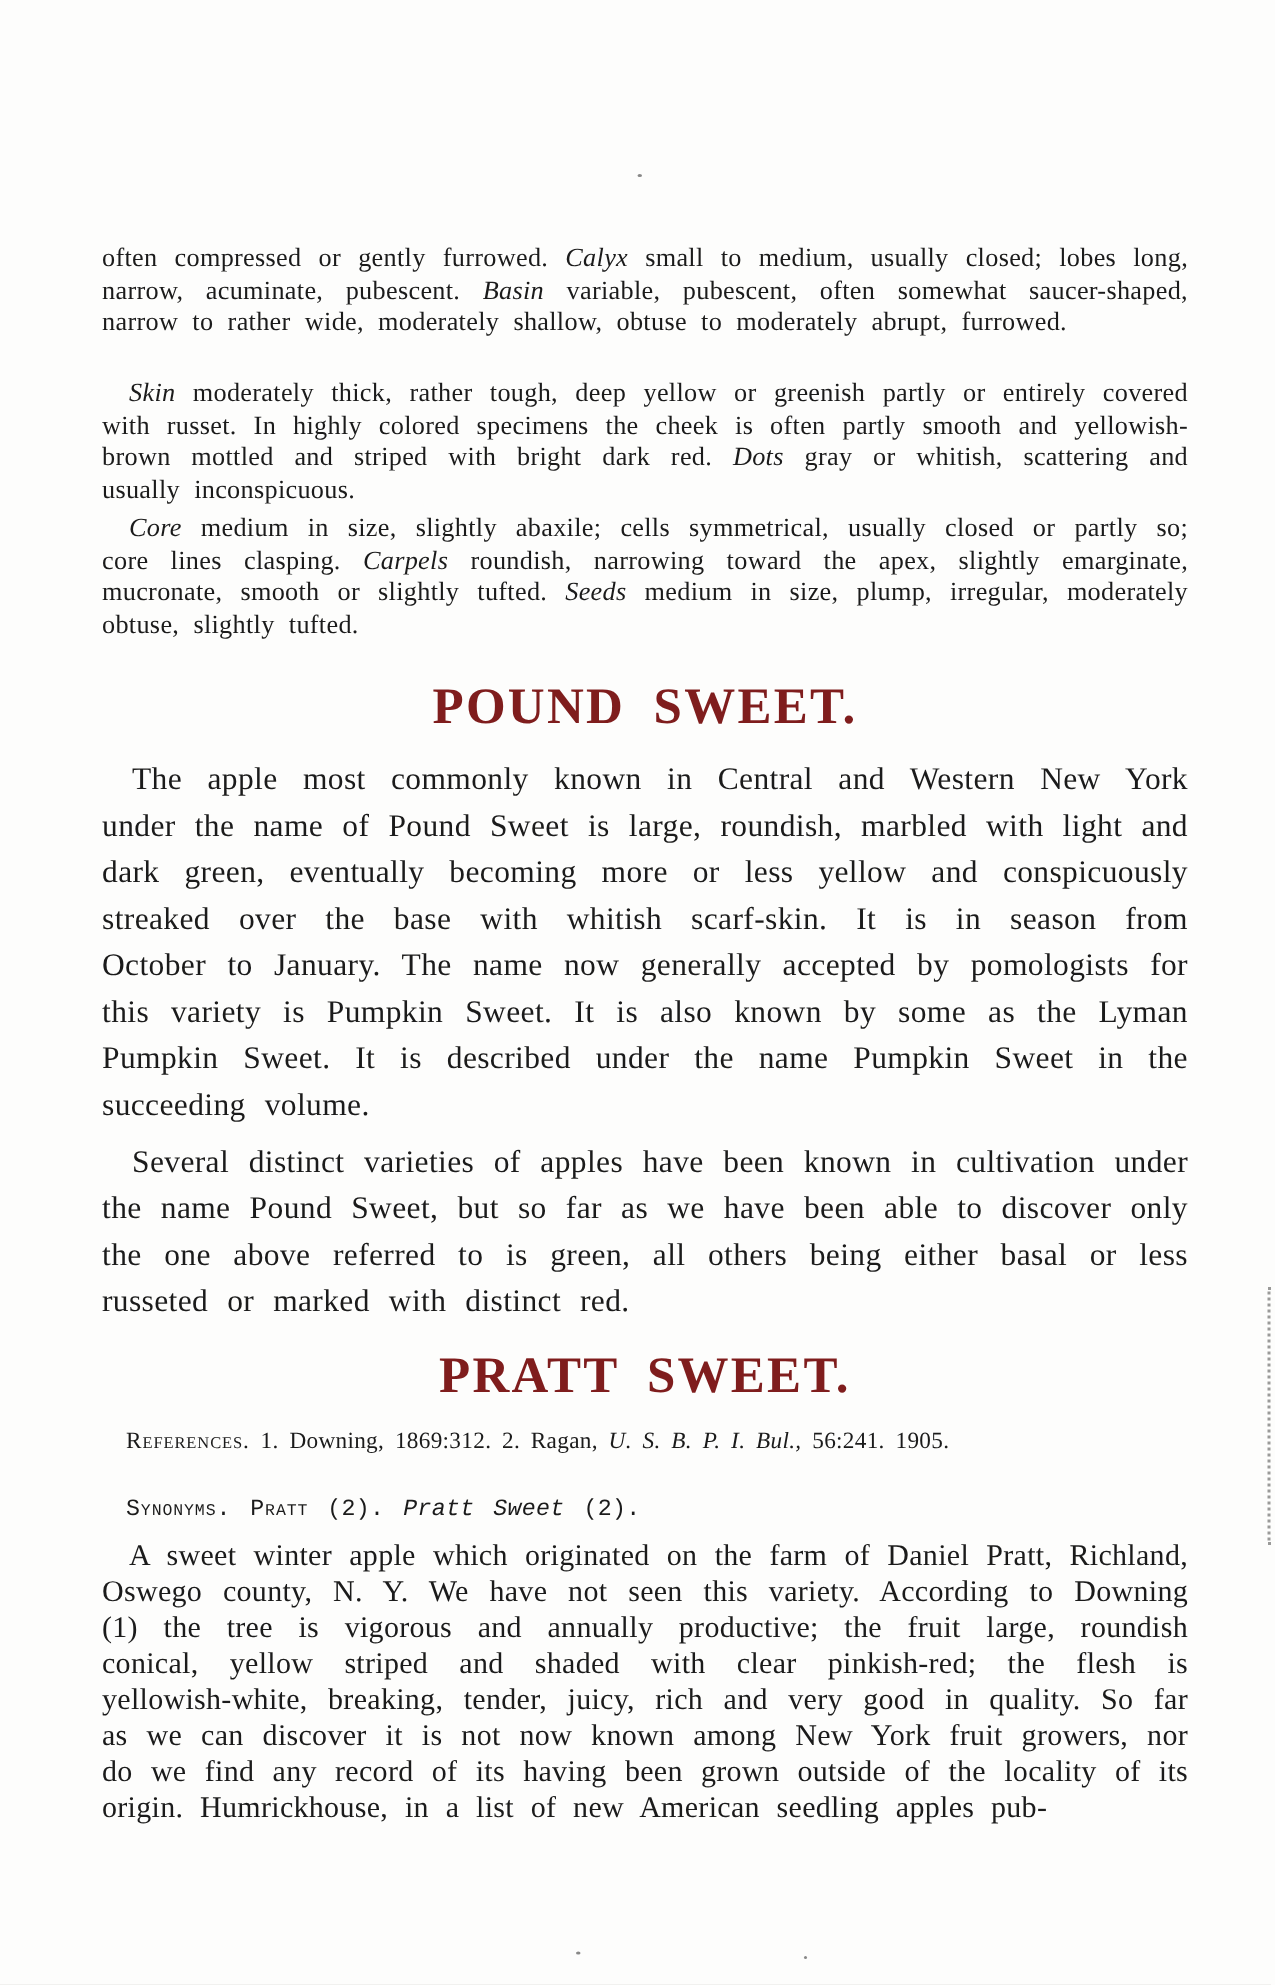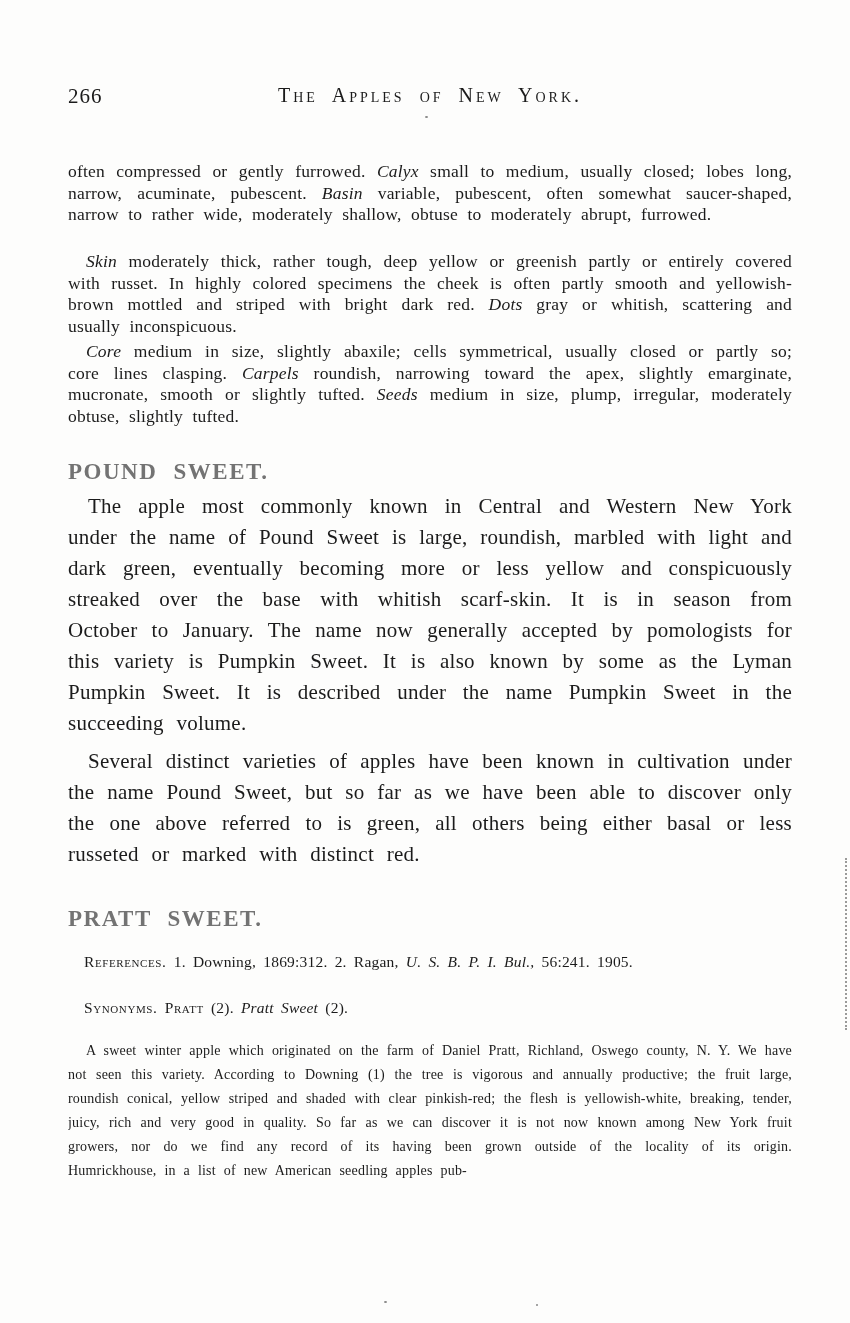--- a/index.html
+++ b/index.html
@@ -31,68 +31,64 @@
     font-size:17.5px;line-height:21.5px;
     word-spacing:0.28em;letter-spacing:0.2px;
     text-indent:18px;
     margin-top:4px;
   }
   .noindent{text-indent:0;margin-top:0;}
   .h-4line{height:86px;overflow:hidden;}
   .h-1line{height:22px;overflow:hidden;}
   .h-2line{height:44px;overflow:hidden;}
   .variety-heading{
-    margin:0;
-    font-size:23px;font-weight:700;
+    margin:0;text-align:center;
+    font-size:34px;font-weight:700;
     letter-spacing:1.5px;word-spacing:9px;
     height:36px;line-height:34px;
-    color:#737373;
+    color:#7f1d1d;
   }
   .heading-pound{margin-top:28px;}
-  .heading-pratt{margin-top:32px;}
+  .heading-pratt{margin-top:18px;}
   .body-lg{
     font-size:21px;line-height:31px;
     word-spacing:0.34em;letter-spacing:0.25px;
     text-indent:20px;
   }
-  .p-pound-1{height:248px;overflow:hidden;}
+  .p-pound-1{margin-top:13px;height:248px;overflow:hidden;}
   .p-pound-2{margin-top:7px;height:124px;overflow:hidden;}
   .refs{
     font-size:15.5px;line-height:23px;
     word-spacing:0.2em;letter-spacing:0.2px;
     text-indent:16px;
   }
   .refs-line{margin-top:12px;height:46px;overflow:hidden;}
-  .syn-line{margin-top:0;height:23px;overflow:hidden;}
+  .syn-line{margin-top:0;height:23px;overflow:hidden;font-family:Liberation Mono, monospace;}
   .body-md{
-    font-size:14px;line-height:24px;
+    font-size:20px;line-height:24px;
     word-spacing:0.3em;letter-spacing:0.2px;
     text-indent:18px;
-    margin-top:20px;height:192px;overflow:hidden;
+    margin-top:7px;height:192px;overflow:hidden;
   }
   .it{font-style:italic;}
   .sc{font-variant:small-caps;letter-spacing:0.6px;}
   .artifact-line{
     position:absolute;right:3px;top:858px;height:172px;width:0;
     border-left:2px dotted #4a4a4a;opacity:0.55;
   }
   .speck{position:absolute;background:#555;border-radius:50%;opacity:0.7;}
   .speck-a{left:384px;top:1301px;width:3px;height:2px;}
   .speck-b{left:536px;top:1304px;width:2px;height:2px;}
   .speck-c{left:425px;top:116px;width:3px;height:2px;}
 </style>
 </head>
 <body>
 
 <div class="page">
 
-  <div class="header">
-    <span class="page-num">266</span>
-    <span class="running-title">The Apples of New York.</span>
-  </div>
 
   <div class="text-block">
 
     <p class="body-sm noindent h-4line"><span class="">often compressed or gently furrowed.  </span><span class="it ">Calyx</span><span class=""> small to medium, usually closed; lobes long, narrow, acuminate, pubescent.  </span><span class="it ">Basin</span><span class=""> variable, pubescent, often somewhat saucer-shaped, narrow to rather wide, moderately shallow, obtuse to moderately abrupt, furrowed.</span></p>
     <p class="body-sm h-4line"><span class="it ">Skin</span><span class=""> moderately thick, rather tough, deep yellow or greenish partly or entirely covered with russet.  In highly colored specimens the cheek is often partly smooth and yellowish-brown mottled and striped with bright dark red.  </span><span class="it ">Dots</span><span class=""> gray or whitish, scattering and usually inconspicuous.</span></p>
     <p class="body-sm h-4line"><span class="it ">Core</span><span class=""> medium in size, slightly abaxile; cells symmetrical, usually closed or partly so; core lines clasping.  </span><span class="it ">Carpels</span><span class=""> roundish, narrowing toward the apex, slightly emarginate, mucronate, smooth or slightly tufted.  </span><span class="it ">Seeds</span><span class=""> medium in size, plump, irregular, moderately obtuse, slightly tufted.</span></p>
 
     <h2 class="variety-heading heading-pound">POUND SWEET.</h2>
     <p class="body-lg p-pound-1">The apple most commonly known in Central and Western New York under the name of Pound Sweet is large, roundish, marbled with light and dark green, eventually becoming more or less yellow and conspicuously streaked over the base with whitish scarf-skin.  It is in season from October to January.  The name now generally accepted by pomologists for this variety is Pumpkin Sweet.  It is also known by some as the Lyman Pumpkin Sweet.  It is described under the name Pumpkin Sweet in the succeeding volume.</p>
     <p class="body-lg p-pound-2">Several distinct varieties of apples have been known in cultivation under the name Pound Sweet, but so far as we have been able to discover only the one above referred to is green, all others being either basal or less russeted or marked with distinct red.</p>

